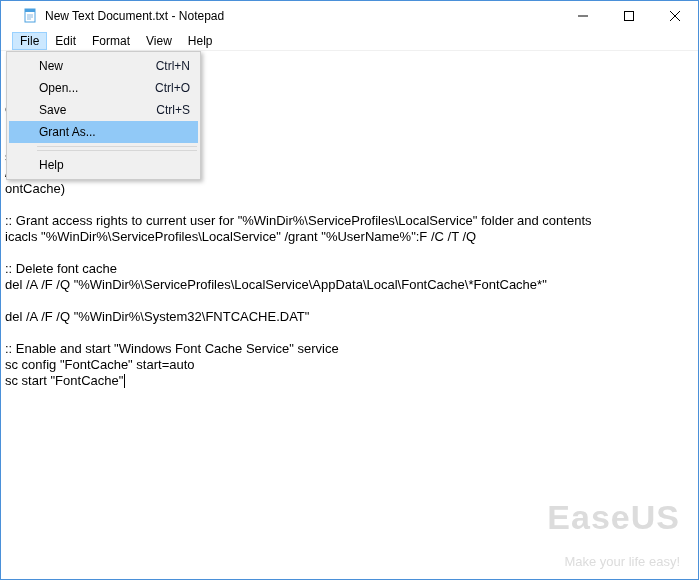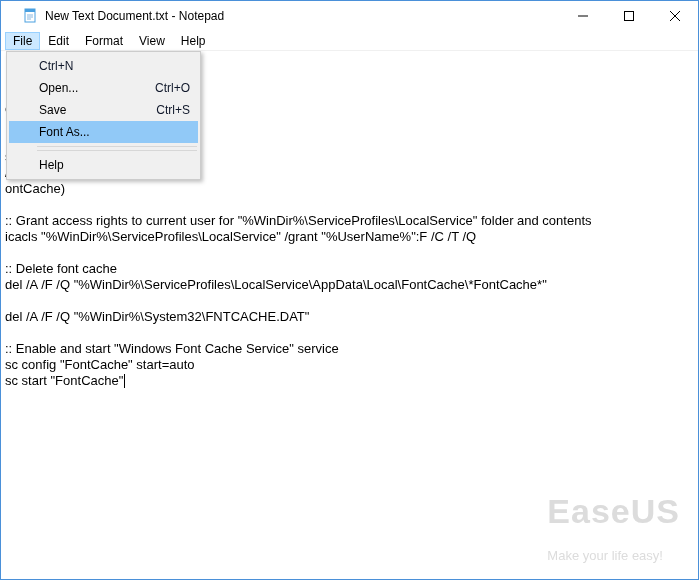--- a/index.html
+++ b/index.html
@@ -31,21 +31,21 @@
   width: 46px; height: 30px;
   display: flex; align-items: center; justify-content: center;
   color: #000; font-size: 10px;
 }
 
 .menubar {
   height: 20px;
   background: #fff;
   display: flex;
   align-items: center;
-  padding-left: 4px;
+  padding-left: 11px;
   border-bottom: 1px solid #f0f0f0;
 }
 .menubar .menuitem {
   padding: 2px 8px;
   font-size: 12px;
   color: #000;
 }
 .menubar .menuitem.open {
   background: #cce8ff;
   border: 1px solid #99d1ff;
@@ -100,22 +100,22 @@
 }
 .dropdown .sep {
   height: 1px;
   background: #d7d7d7;
   margin: 3px 1px 3px 28px;
 }
 
 .watermark {
   position: absolute;
   right: 18px;
-  bottom: 16px;
-  text-align: left;
+  bottom: 10px;
+  text-align: right;
   color: #dcdcdc;
   pointer-events: none;
 }
 .watermark .big { font-size: 34px; font-weight: bold; letter-spacing: 1px; line-height: 1; }
 .watermark .small { font-size: 13px; margin-top: 20px; }
 </style>
 </head>
 <body>
 
 <div class="titlebar">
@@ -154,32 +154,33 @@
   <span class="menuitem">Edit</span>
   <span class="menuitem">Format</span>
   <span class="menuitem">View</span>
   <span class="menuitem">Help</span>
 </div>
 
 <div class="editor" id="editor"><div class="line">&nbsp;</div><div class="line">&nbsp;</div><div class="line">&nbsp;</div><div class="line">ont Cache Service" service</div><div class="line">&nbsp;</div><div class="line">&nbsp;</div><div class="line">sabled</div><div class="line">/C:"STOPPED"</div><div class="line">ontCache)</div><div class="line">&nbsp;</div><div class="line">:: Grant access rights to current user for "%WinDir%\ServiceProfiles\LocalService" folder and contents</div><div class="line">icacls "%WinDir%\ServiceProfiles\LocalService" /grant "%UserName%":F /C /T /Q</div><div class="line">&nbsp;</div><div class="line">:: Delete font cache</div><div class="line">del /A /F /Q "%WinDir%\ServiceProfiles\LocalService\AppData\Local\FontCache\*FontCache*"</div><div class="line">&nbsp;</div><div class="line">del /A /F /Q "%WinDir%\System32\FNTCACHE.DAT"</div><div class="line">&nbsp;</div><div class="line">:: Enable and start "Windows Font Cache Service" service</div><div class="line">sc config "FontCache" start=auto</div><div class="line">sc start "FontCache"<span class="cursor"></span></div></div>
 
 <div class="dropdown" id="dropdown">
     <div class="ditem">
+      <span class="label">New</span>
       <span class="shortcut">Ctrl+N</span>
     </div>
     <div class="ditem">
       <span class="label">Open...</span>
       <span class="shortcut">Ctrl+O</span>
     </div>
     <div class="ditem">
       <span class="label">Save</span>
       <span class="shortcut">Ctrl+S</span>
     </div>
     <div class="ditem highlight">
-      <span class="label">Font As...</span>
+      <span class="label">Grant As...</span>
     </div>
     <div class="sep"></div>
     <div class="sep"></div>
     <div class="ditem">
       <span class="label">Help</span>
     </div>
   </div>
 
 <div class="watermark">
   <div class="big">EaseUS</div>

